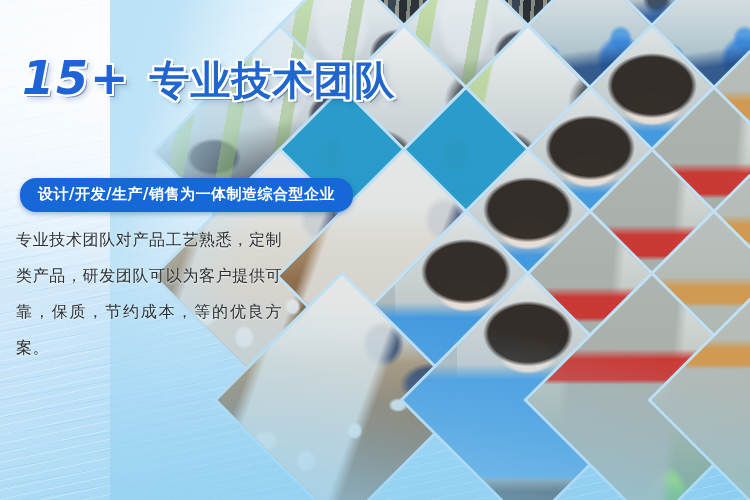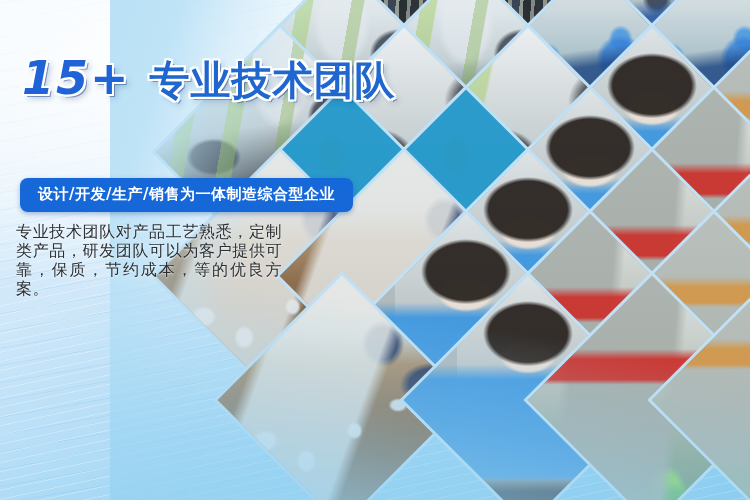--- a/index.html
+++ b/index.html
@@ -266,30 +266,30 @@
   }
   .pill{
     position:absolute;left:20px;top:178px;
     pointer-events:auto;
     background:#1668d8;
     color:#ffffff;
     font-size:15px;
     font-weight:bold;
     letter-spacing:.5px;
     padding:7px 18px 8px 18px;
-    border-radius:8px;
+    border-radius:16px;
     box-shadow:0 2px 5px rgba(15,70,150,.35);
     white-space:nowrap;
     display:inline-block;
   }
   .body-copy{
     position:absolute;left:16px;top:222px;width:266px;
     pointer-events:auto;
     font-size:16px;
-    line-height:19px;
+    line-height:36px;
     color:#2c3034;
     letter-spacing:.4px;
     text-align:justify;
     text-shadow:0 1px 2px rgba(255,255,255,.75);
   }
 </style>
 </head>
 <body>
 
 <div id="banner">

